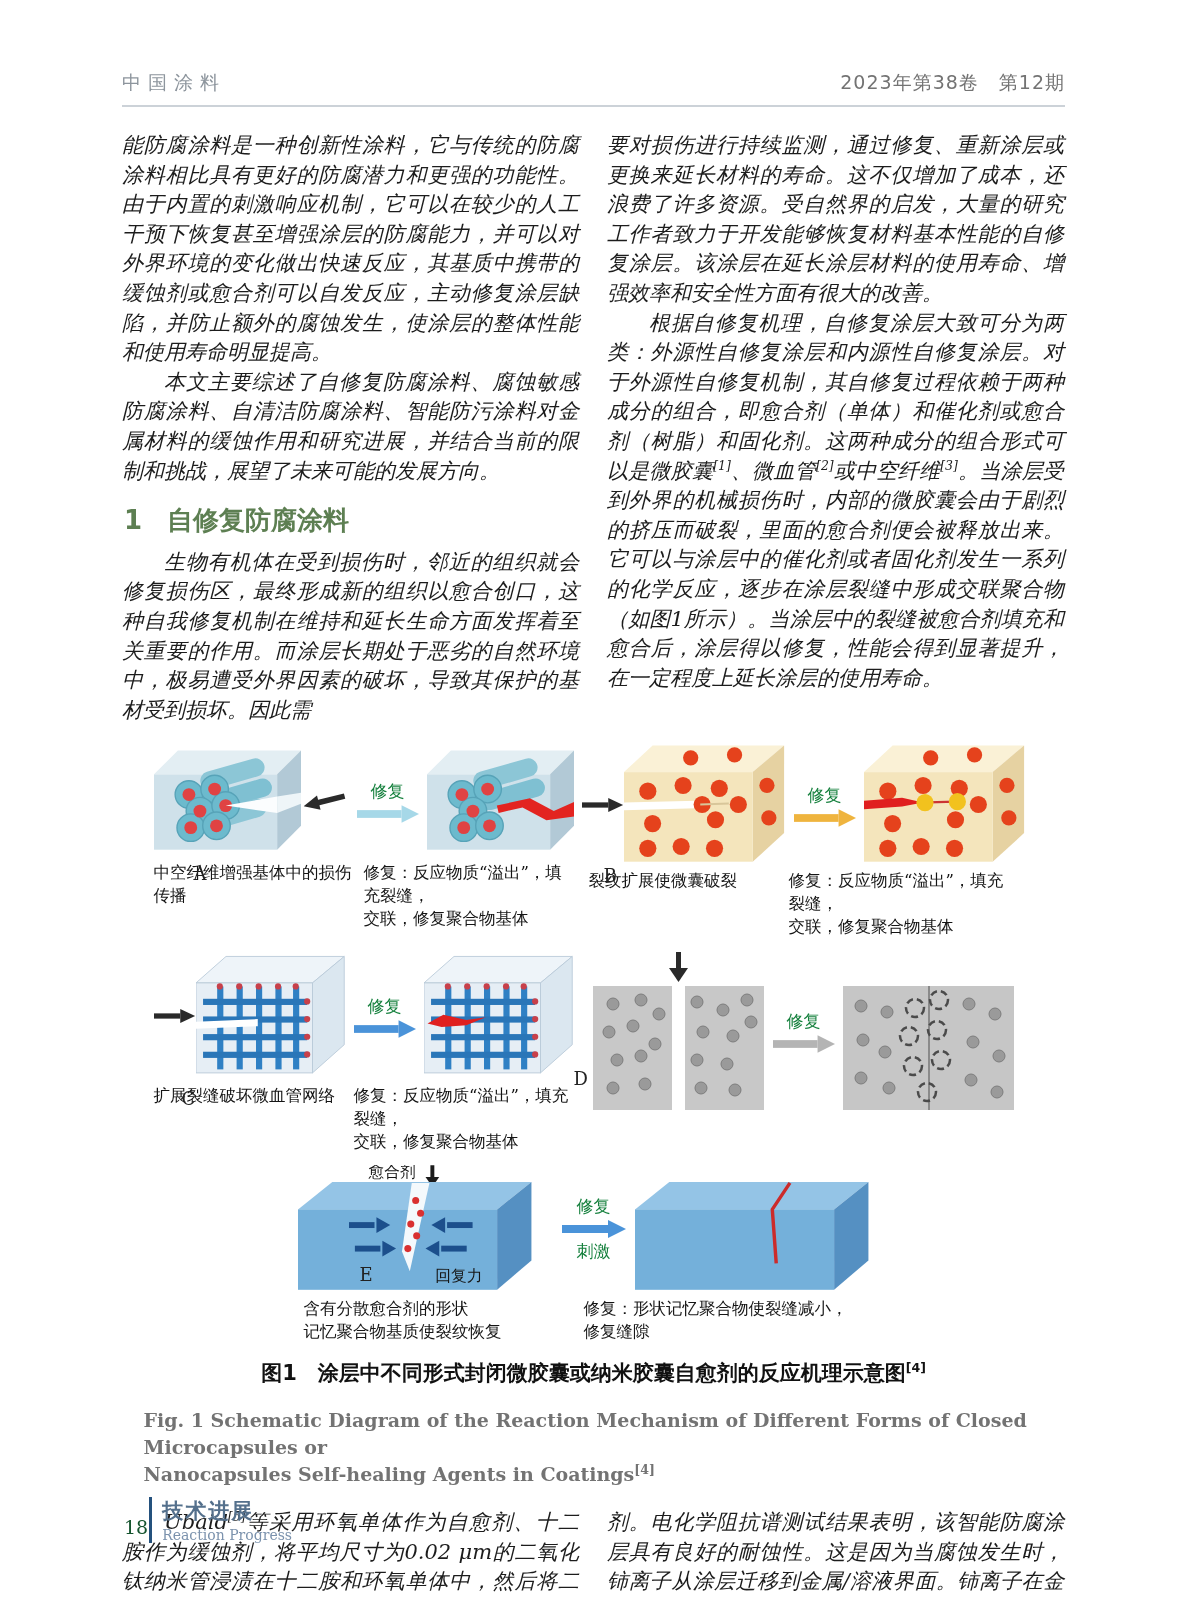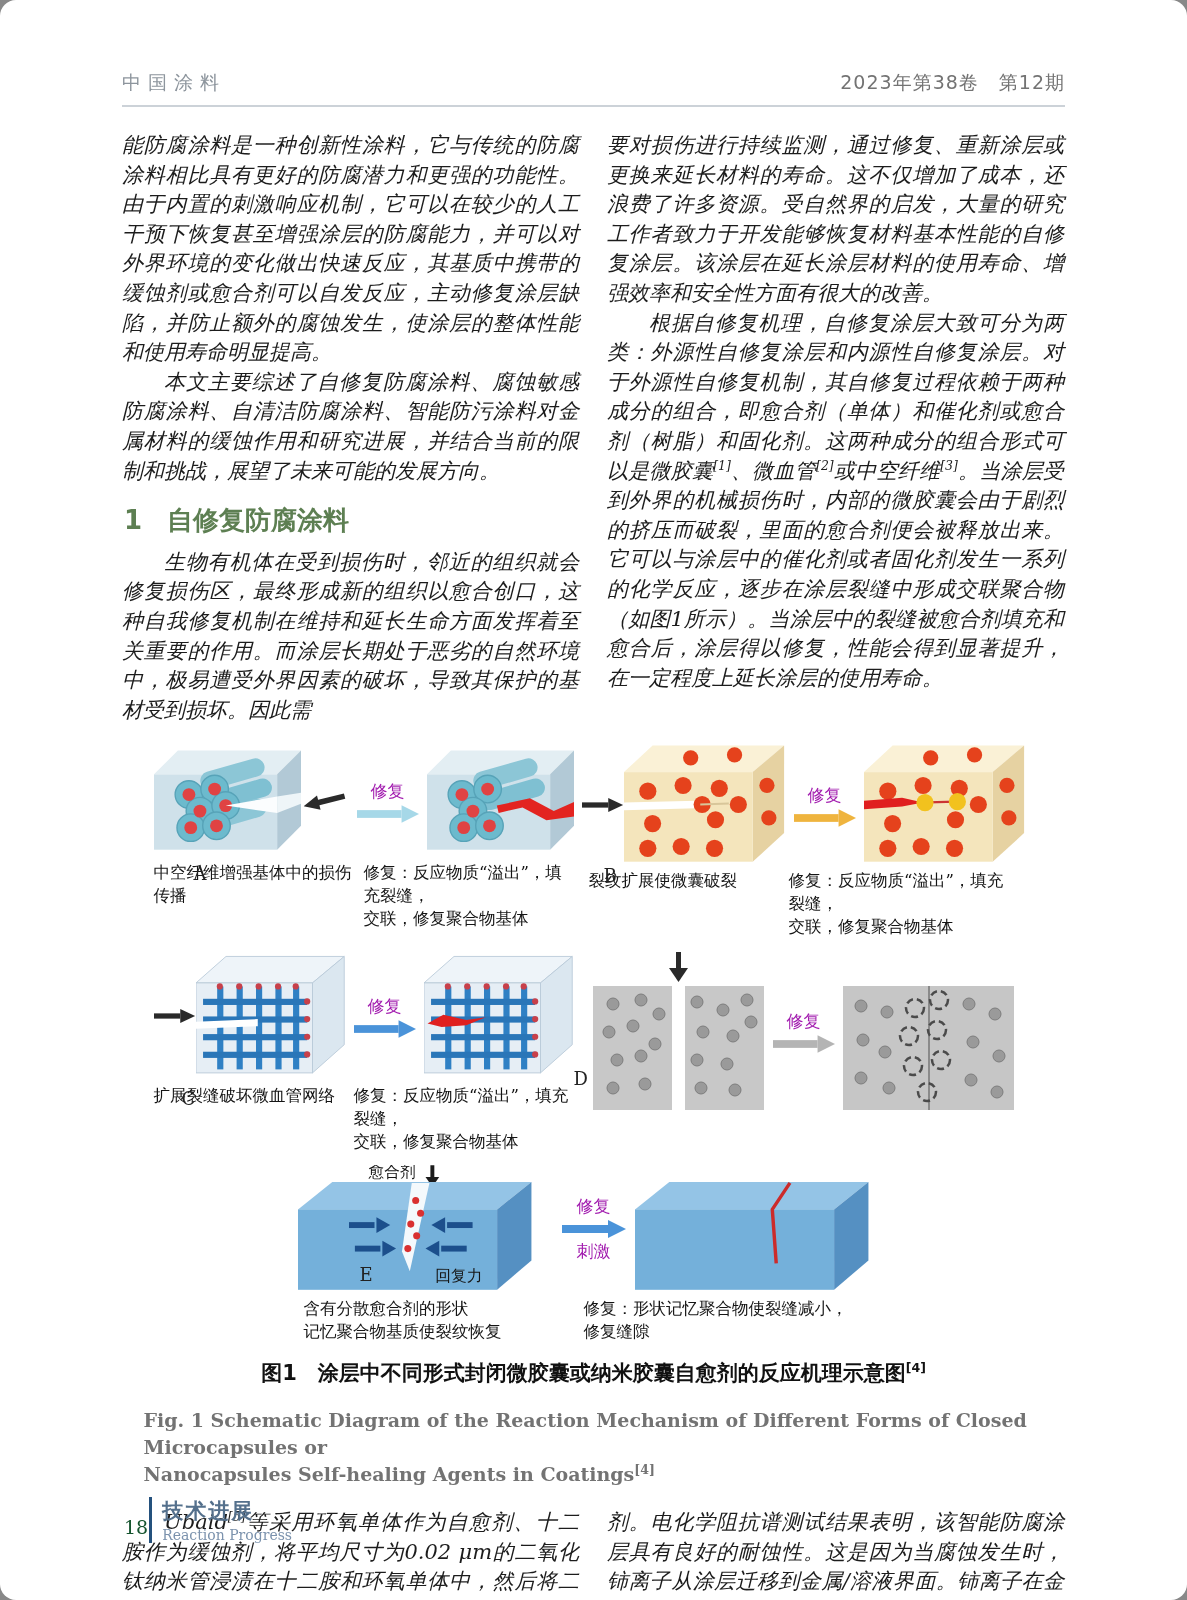--- a/index.html
+++ b/index.html
@@ -1,18 +1,18 @@
 <!DOCTYPE html>
 <html><head>
 <meta charset="utf-8">
 <style>
   * { box-sizing: border-box; }
   body { margin:0; background:#888; }
   .page { position:relative; width:1187px; height:1600px; margin:0 auto; background:#fff;
-          font-family:"DejaVu Serif", serif; color:#1c1c1c; overflow:hidden;border-radius:16px; }
+          font-family:"DejaVu Serif", serif; color:#1c1c1c; overflow:hidden; }
   .content { padding:70px 122px 0 122px; }
 
   
   .journal-header { display:flex; justify-content:space-between; align-items:flex-end;
                     padding-bottom:9px; border-bottom:2px solid #ccd2d8; }
   .journal-name { font-family:"DejaVu Sans", sans-serif; font-size:19px; color:#8d959d; letter-spacing:7px; }
   .issue-info   { font-family:"DejaVu Sans", sans-serif; font-size:19px; color:#737373; letter-spacing:1px; }
 
   
   .two-col { display:flex; gap:28px; margin-top:24px; }
@@ -27,21 +27,21 @@
 
   
   .figure-block { width:900px; margin:20px auto 0; }
   .panel-row { display:flex; justify-content:center; }
   .panel { position:relative; }
   .gfx-row { display:flex; align-items:center; justify-content:center; }
   .caps-row { display:flex; justify-content:center; margin-top:4px; }
   .cap { font-size:16.5px; line-height:23px; text-align:left; color:#151515; }
   .panel-letter { position:absolute; font-size:18px; color:#222; font-family:"DejaVu Serif", serif; }
   .repair-col { display:flex; flex-direction:column; align-items:center; gap:2px; margin:0 8px; }
-  .repair-label { font-size:17px; color:#a21caf; }
+  .repair-label { font-size:17px; color:#15803d; }
   .blk-arrow { flex:none; }
 
   .cn-caption { margin-top:16px; text-align:center; font-family:"DejaVu Sans", sans-serif;
                 font-weight:bold; font-size:21px; color:#111; }
   .en-caption { margin-top:20px; text-align:left; font-family:"DejaVu Serif", serif;
                 font-weight:bold; font-size:19px; line-height:27px; color:#737373; }
 
   .svgtext { font-family:"DejaVu Serif", serif; font-size:16px; fill:#151515; }
 
   

